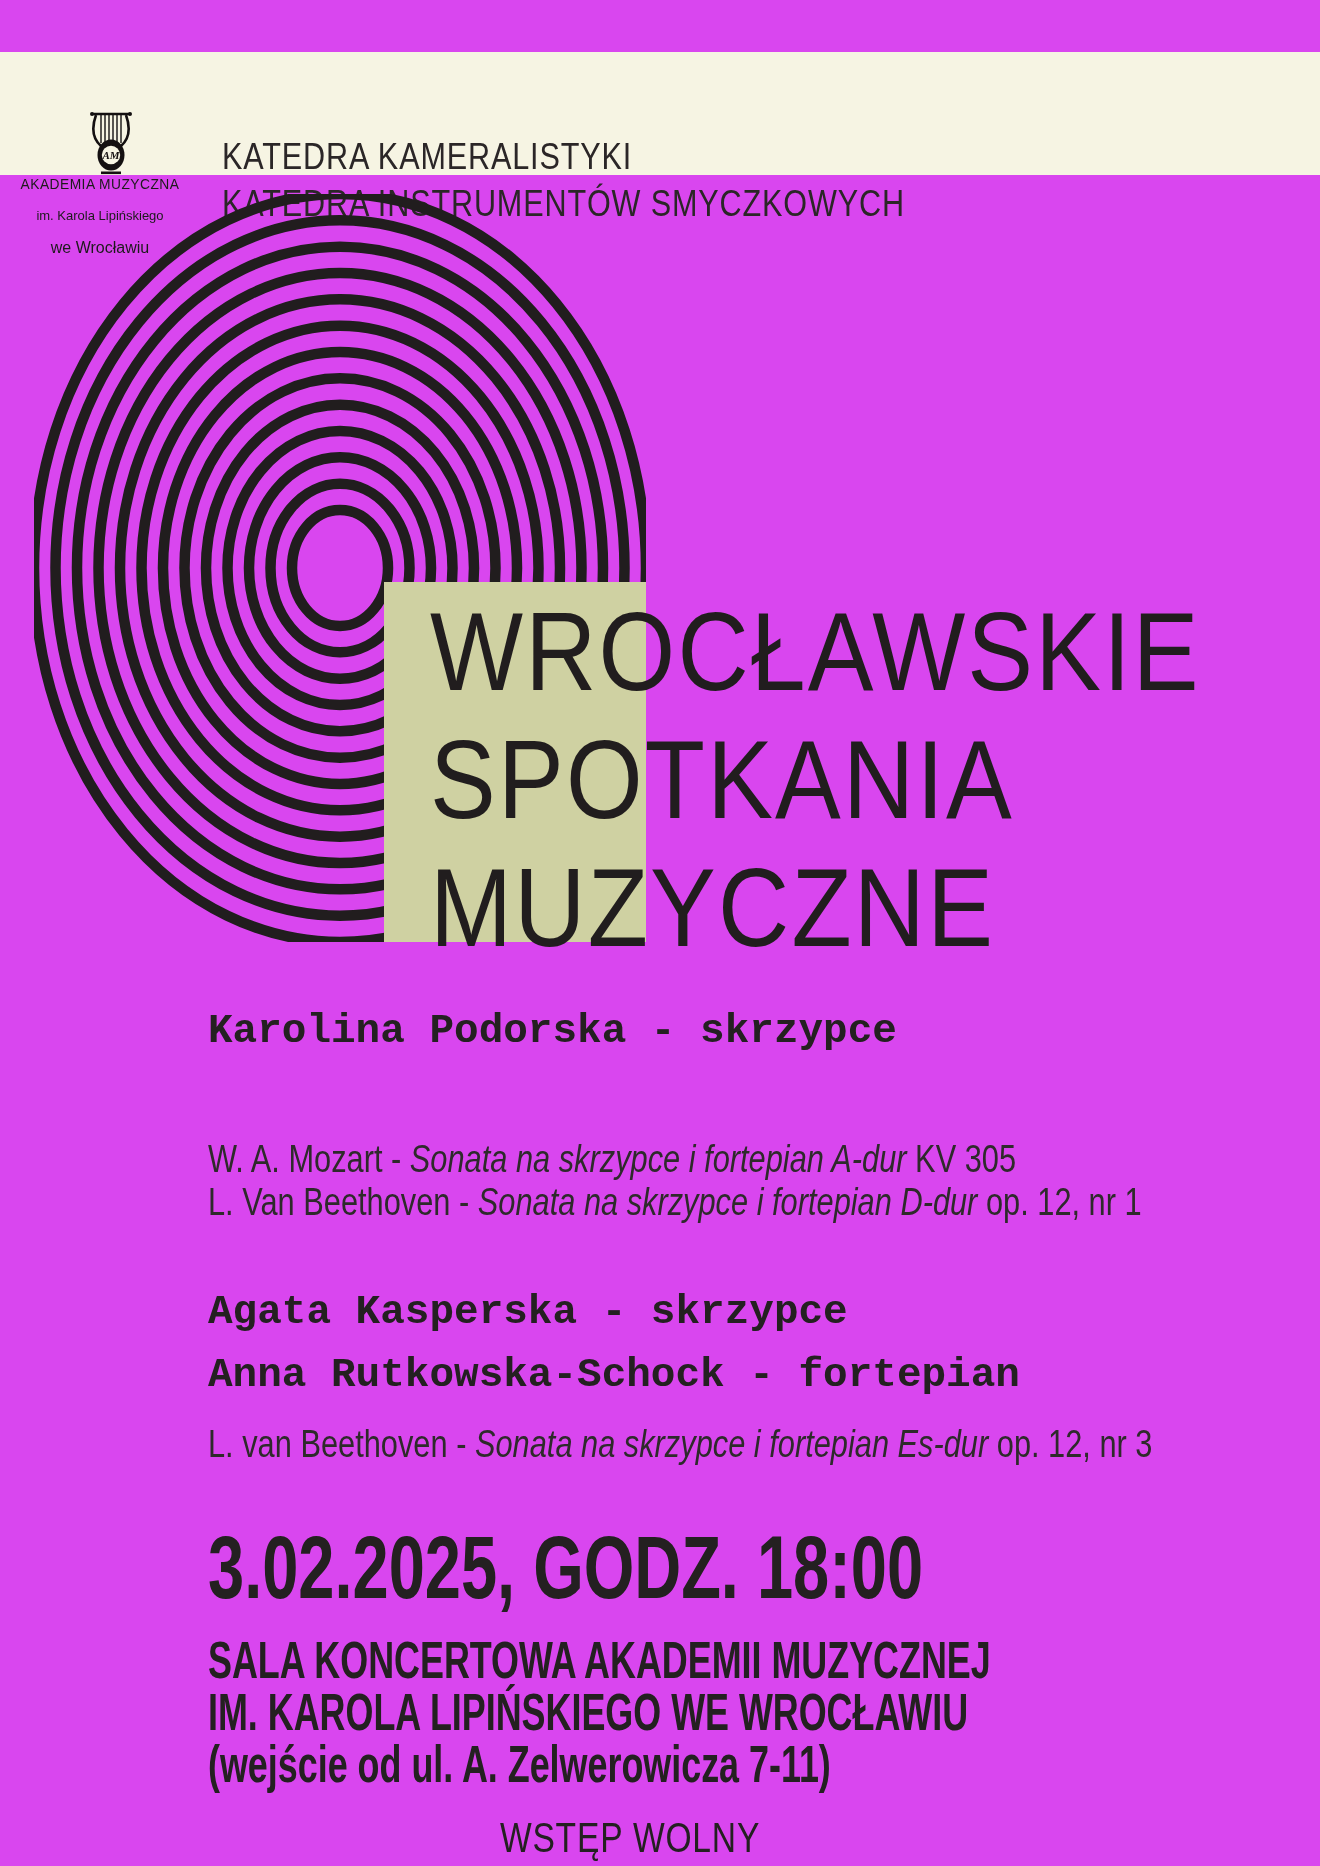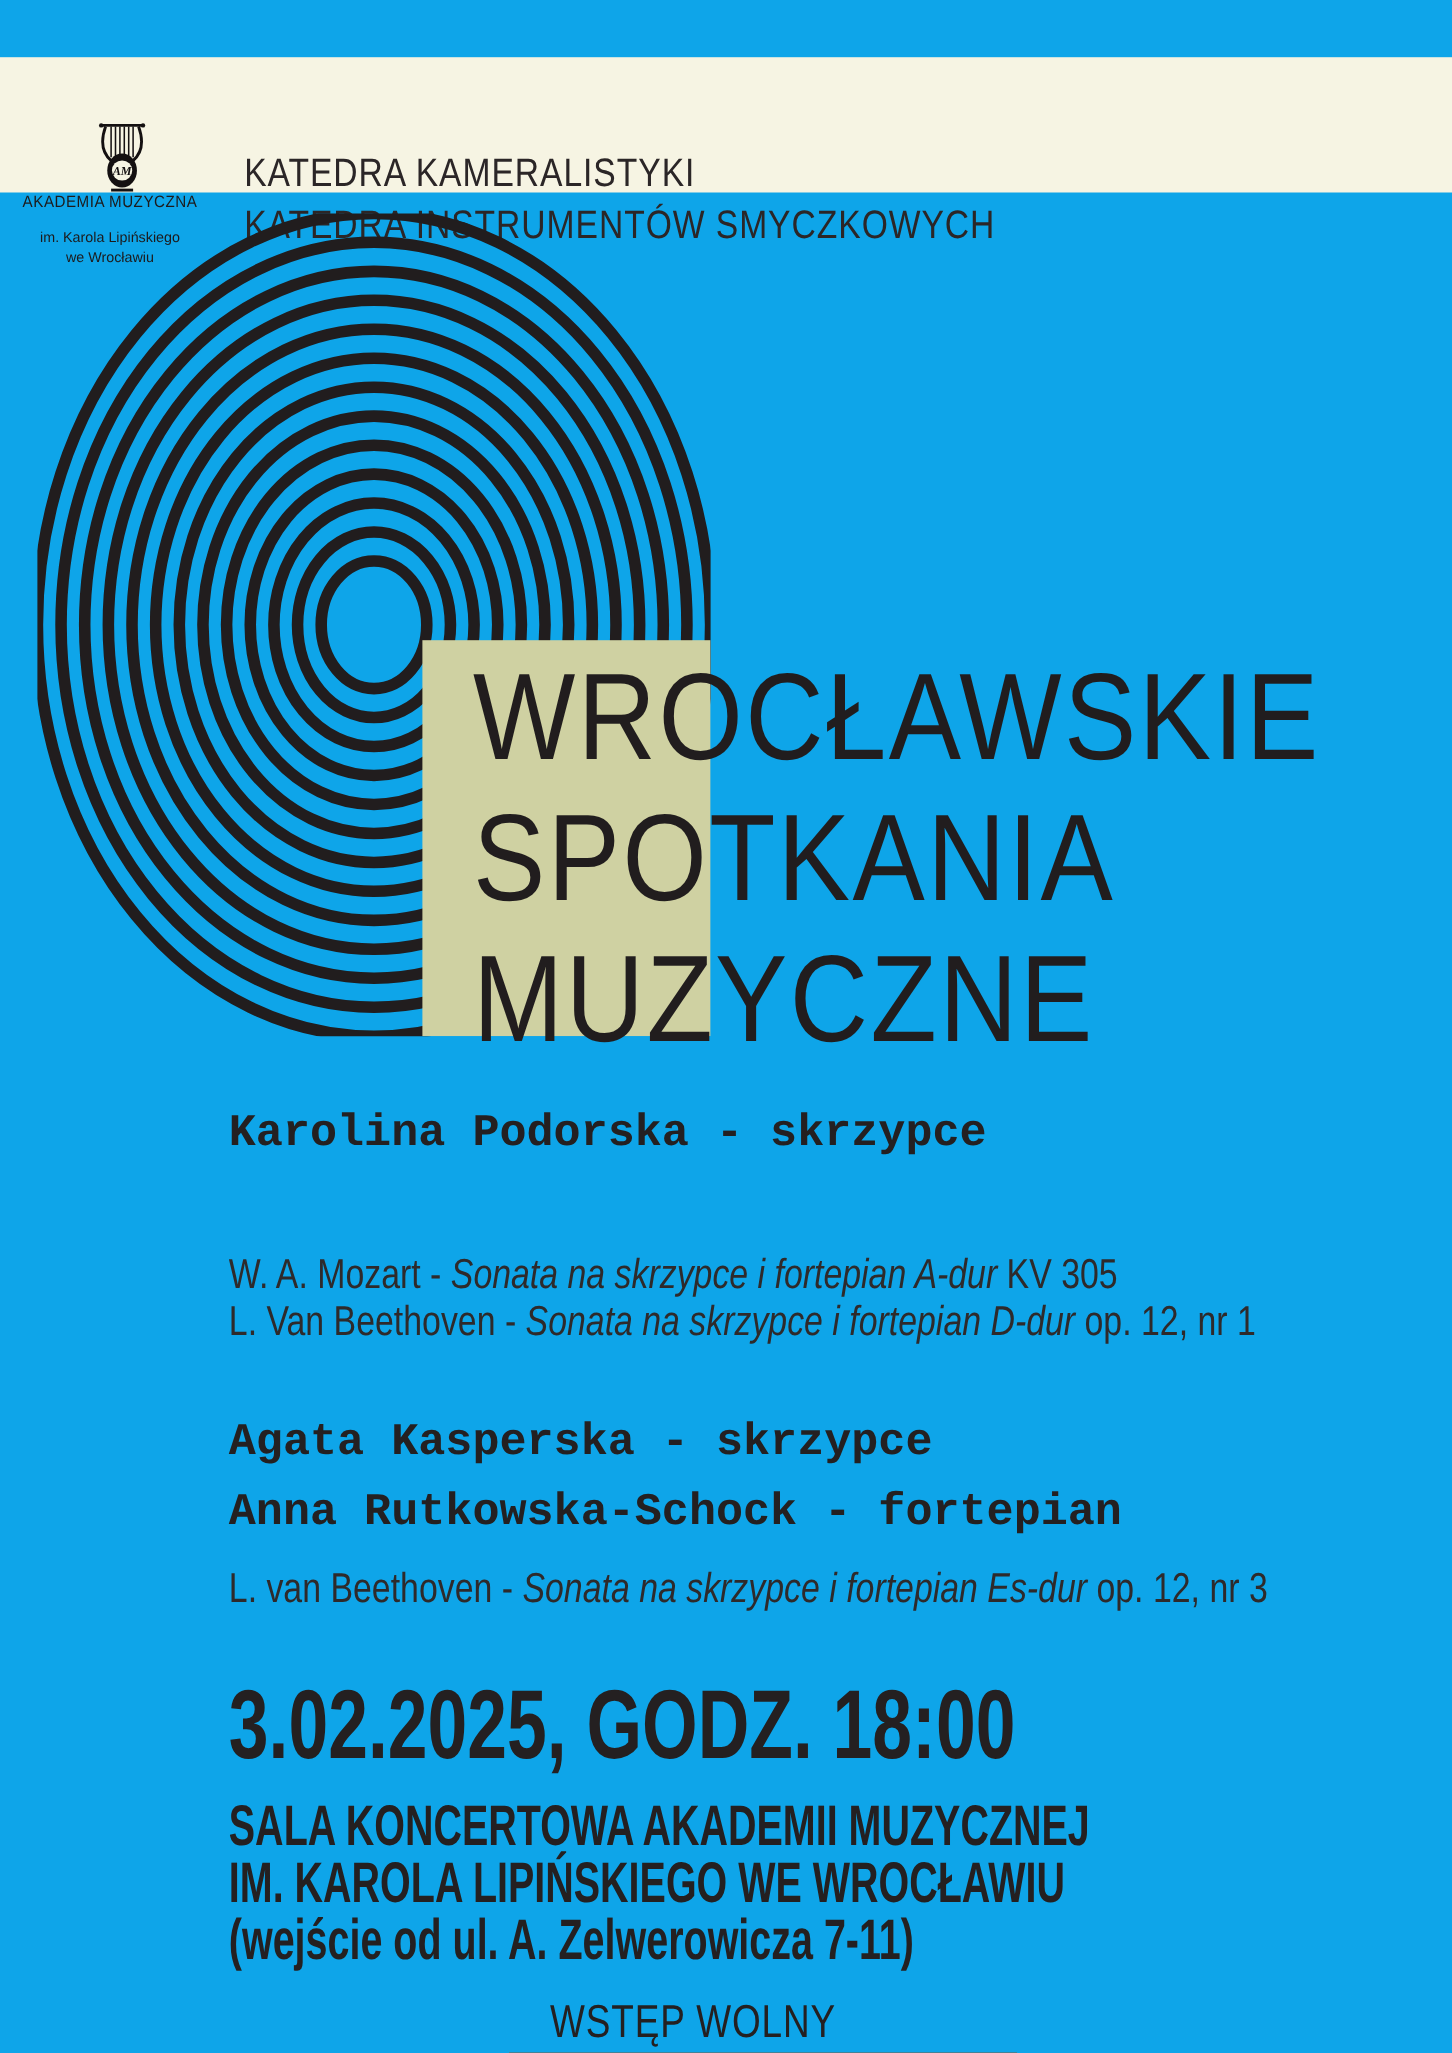--- a/index.html
+++ b/index.html
@@ -1,19 +1,19 @@
 <!DOCTYPE html>
 <html><head>
 <meta charset="utf-8">
 <style>
   html,body { margin:0; padding:0; background:#6b6b5e; }
   .poster {
     position:relative;
     width:1320px; height:1866px;
-    background:#0ea5e9;
+    background:#d946ef;
     overflow:hidden;
     font-family:"Liberation Sans", sans-serif;
     color:#262122;
   }
   .header-band {
     position:absolute; left:0; top:52px; width:1320px; height:123px;
     background:#f6f4e3;
   }
   .line {
     position:absolute;
@@ -27,21 +27,21 @@
     line-height:1;
     text-align:center;
     transform-origin:50% 0;
   }
   
   .dept1 { left:222px; top:87px;  font-size:36px; letter-spacing:1px; transform:scaleX(.85); color:#2b2627; }
   .dept2 { left:222px; top:134px; font-size:36px; letter-spacing:1px; transform:scaleX(.85); color:#2b2627; }
   .acad-wrap { position:absolute; left:4px; top:124px; width:192px; text-align:center; color:#1d1a1b; }
   .acad-name { font-size:15px; letter-spacing:.5px; transform:scaleX(.92); transform-origin:50% 0; display:block; line-height:1; }
   .acad-ded  { font-size:13px; margin-top:18px; display:block; line-height:1; }
-  .acad-city { font-size:13px; margin-top:5px; display:block; line-height:1; }
+  .acad-city { font-size:16px; margin-top:18px; display:block; line-height:1; }
   .lyre { position:absolute; left:88px; top:55px; }
   
   .title-line { font-size:112px; letter-spacing:2.5px; transform:scaleX(.88); color:#211d1e; font-weight:400; }
   .tl1 { left:430px; top:596px; }
   .tl2 { left:430px; top:724px; }
   .tl3 { left:430px; top:852px; }
   
   .performer { left:208px; font-size:41px; font-weight:bold; color:#242021;font-family:Liberation Mono, monospace; }
   .piece     { left:208px; font-size:38px; transform:scaleX(.81); color:#2e2a2b; }
   .piece i   { font-style:italic; }

